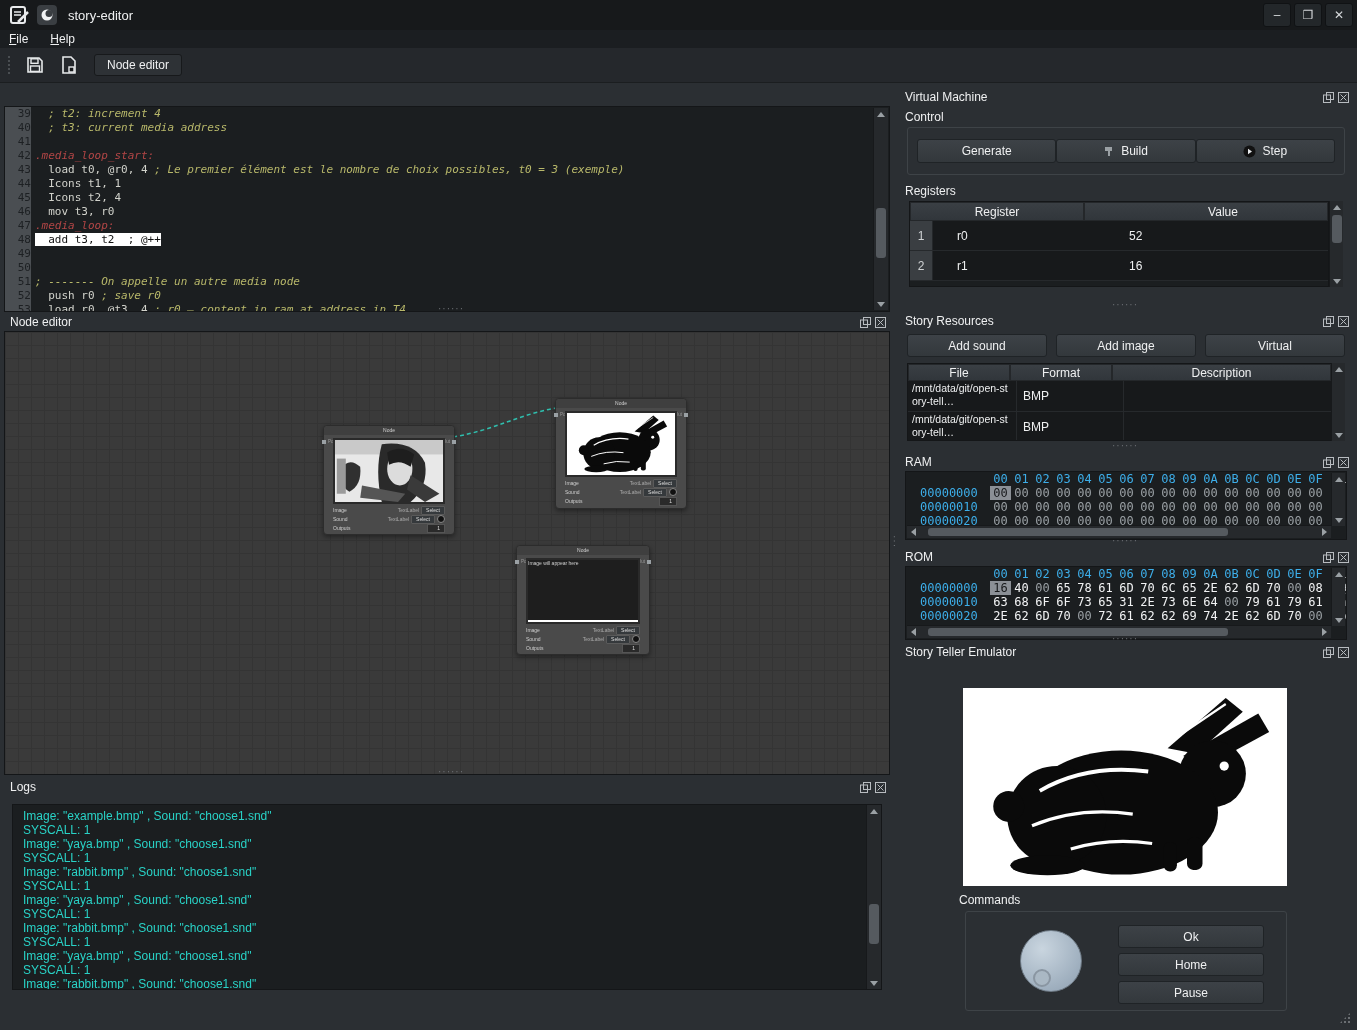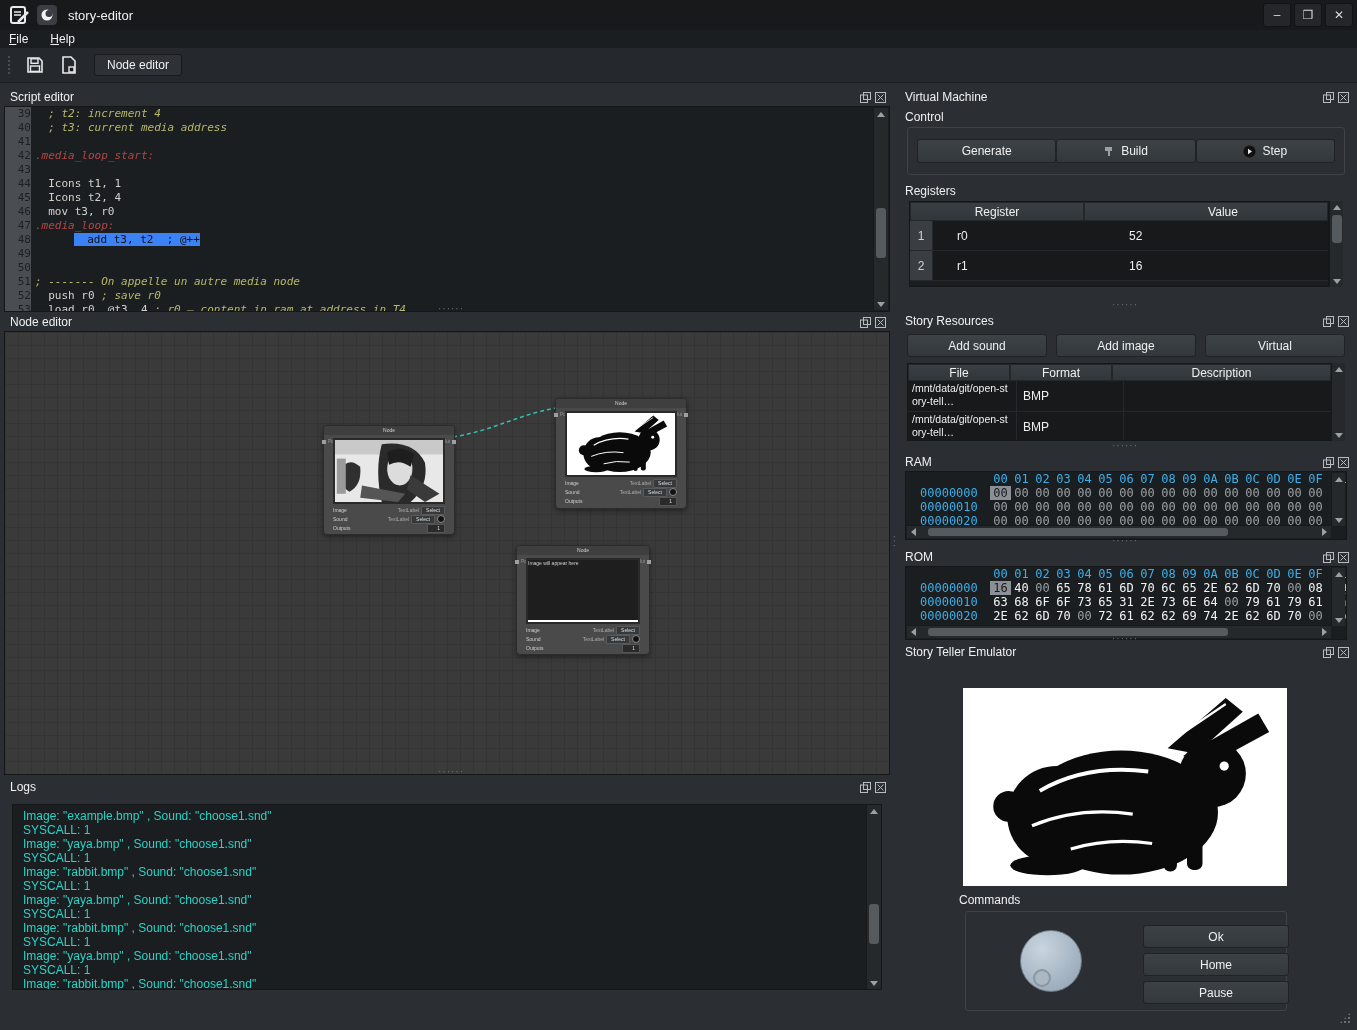--- a/index.html
+++ b/index.html
@@ -25,21 +25,21 @@
   .dock-body{position:absolute;left:0;right:0;top:18px;bottom:0;}
   .splitdots{position:absolute;color:#6b6f73;font-size:10px;letter-spacing:1px;line-height:6px;}
   
   .code-area{position:absolute;inset:0;background:#1b1e20;border:1px solid #141618;overflow:hidden;font-family:"DejaVu Sans Mono",monospace;font-size:11px;line-height:14px;}
   .code-line{display:flex;white-space:pre;}
   .gutter{width:24px;flex:0 0 24px;background:#4a4e52;color:#1d2023;text-align:right;padding-left:2px;}
   .ltext{padding-left:4px;color:#cfd0c8;}
   .seg-c{color:#b8b86a;font-style:italic;}
   .seg-l{color:#b34646;font-style:italic;}
   .seg-n{color:#d2d3cc;}
-  .hlwrap{background:#3b82f6;color:#111;margin-left:39px;}
+  .hlwrap{background:#ffffff;color:#111;}
   .hlwrap .seg-c,.hlwrap .seg-n{color:#111;font-style:normal;}
   .vscroll{position:absolute;right:1px;top:1px;bottom:1px;width:14px;background:#26292c;border-left:1px solid #17191b;}
   .varrow{position:absolute;left:0;width:14px;height:12px;display:flex;align-items:center;justify-content:center;}
   .tri-up{width:0;height:0;border-left:4px solid transparent;border-right:4px solid transparent;border-bottom:5px solid #9aa0a4;}
   .tri-down{width:0;height:0;border-left:4px solid transparent;border-right:4px solid transparent;border-top:5px solid #9aa0a4;}
   .vthumb{position:absolute;left:2px;width:10px;background:#555a5f;border-radius:3px;}
   
   .canvas{position:absolute;inset:0;background:#3a3a3a;border:1px solid #141618;overflow:hidden;
     background-image:linear-gradient(#343434 1px,transparent 1px),linear-gradient(90deg,#343434 1px,transparent 1px);background-size:13px 13px;}
   .node{position:absolute;background:#4a4a4a;border:1px solid #2c2c2c;border-radius:4px;box-shadow:0 2px 5px rgba(0,0,0,.4);font-size:5px;color:#d8d8d8;}
@@ -80,21 +80,21 @@
   .sel{background:#8b9096;color:#17191b;}
   .ascii{padding-left:6px;color:#d0d3d5;}
   .hscroll{position:absolute;left:1px;right:15px;bottom:1px;height:12px;background:#26292c;border-top:1px solid #17191b;display:flex;align-items:center;}
   .hthumb{height:8px;background:#555a5f;border-radius:3px;margin-left:12px;}
   .harrow-l{width:0;height:0;border-top:4px solid transparent;border-bottom:4px solid transparent;border-right:5px solid #9aa0a4;margin-left:4px;}
   .harrow-r{width:0;height:0;border-top:4px solid transparent;border-bottom:4px solid transparent;border-left:5px solid #9aa0a4;position:absolute;right:4px;}
   
   .emu-screen{position:absolute;left:64px;top:27px;width:324px;height:198px;background:#fff;display:flex;align-items:center;justify-content:center;}
   .knob{position:absolute;left:54px;top:18px;width:60px;height:60px;border-radius:50%;border:1px solid #6e7a85;background:radial-gradient(circle at 35% 30%,#c9d5df,#a2b2c1 65%,#8e9fb0);}
   .knob-ind{position:absolute;left:12px;top:38px;width:14px;height:14px;border-radius:50%;background:#aab8c4;border:2px solid #8a96a2;}
-  .cmdbtn{position:absolute;left:177px;width:144px;height:21px;}
+  .cmdbtn{position:absolute;left:152px;width:144px;height:21px;}
   .grip{position:absolute;right:6px;bottom:6px;width:12px;height:12px;
     background-image:radial-gradient(#6b6f73 1px,transparent 1.2px);background-size:4px 4px;clip-path:polygon(100% 0,100% 100%,0 100%);}
   svg{display:block;}
 </style>
 </head>
 <body>
 
 <div class="app">
 
   <div class="titlebar">
@@ -140,41 +140,28 @@
     <div class="tb-icon">
       <svg width="20" height="20" viewBox="0 0 20 20">
           <path d="M4 2 h8 l4 4 v12 h-12 z" fill="none" stroke="#e8eaec" stroke-width="1.6"></path>
           <rect x="10" y="12" width="5" height="5" fill="#17191b" stroke="#e8eaec" stroke-width="1.4"></rect>
         </svg>
     </div>
     <div class="tb-btn">Node editor</div>
   </div>
 
   <div class="dock" style="left:4px;top:88px;width:886px;height:224px;">
-    <div class="dock-header">
-      <span>Script editor</span>
-      <span class="dock-icons">
-        <svg class="dock-ic" viewBox="0 0 11 11">
-            <rect x="0.5" y="3" width="7" height="7.5" fill="none" stroke="#b8bcc0"></rect>
-            <rect x="3.5" y="0.5" width="7" height="7" fill="none" stroke="#b8bcc0"></rect>
-          </svg>
-        <svg class="dock-ic" viewBox="0 0 11 11">
-            <rect x="0.5" y="0.5" width="10" height="10" fill="none" stroke="#b8bcc0"></rect>
-            <path d="M2.5 2.5 L8.5 8.5 M8.5 2.5 L2.5 8.5" stroke="#b8bcc0"></path>
-          </svg>
-      </span>
-    </div>
     <div class="dock-body">
       <div class="code-area">
         <div>
             <div class="code-line"><span class="gutter">39</span><span class="ltext"><span class="seg-c">  ; t2: increment 4</span></span></div>
             <div class="code-line"><span class="gutter">40</span><span class="ltext"><span class="seg-c">  ; t3: current media address</span></span></div>
             <div class="code-line"><span class="gutter">41</span><span class="ltext"></span></div>
             <div class="code-line"><span class="gutter">42</span><span class="ltext"><span class="seg-l">.media_loop_start:</span></span></div>
-            <div class="code-line"><span class="gutter">43</span></div>
+            <div class="code-line"><span class="gutter">43</span><span class="ltext"><span class="seg-n">  load t0, @r0, 4 </span><span class="seg-c">; Le premier élément est le nombre de choix possibles, t0 = 3 (exemple)</span></span></div>
             <div class="code-line"><span class="gutter">44</span><span class="ltext"><span class="seg-n">  Icons t1, 1</span></span></div>
             <div class="code-line"><span class="gutter">45</span><span class="ltext"><span class="seg-n">  Icons t2, 4</span></span></div>
             <div class="code-line"><span class="gutter">46</span><span class="ltext"><span class="seg-n">  mov t3, r0</span></span></div>
             <div class="code-line"><span class="gutter">47</span><span class="ltext"><span class="seg-l">.media_loop:</span></span></div>
             <div class="code-line"><span class="gutter">48</span><span class="ltext"><span class="hlwrap"><span class="seg-n">  add t3, t2  ; @++</span></span></span></div>
             <div class="code-line"><span class="gutter">49</span><span class="ltext"></span></div>
             <div class="code-line"><span class="gutter">50</span><span class="ltext"></span></div>
             <div class="code-line"><span class="gutter">51</span><span class="ltext"><span class="seg-c">; ------- On appelle un autre media node</span></span></div>
             <div class="code-line"><span class="gutter">52</span><span class="ltext"><span class="seg-n">  push r0 </span><span class="seg-c">; save r0</span></span></div>
             <div class="code-line"><span class="gutter">53</span><span class="ltext"><span class="seg-n">  load r0, @t3, 4 </span><span class="seg-c">; r0 — content in ram at address in T4</span></span></div>

